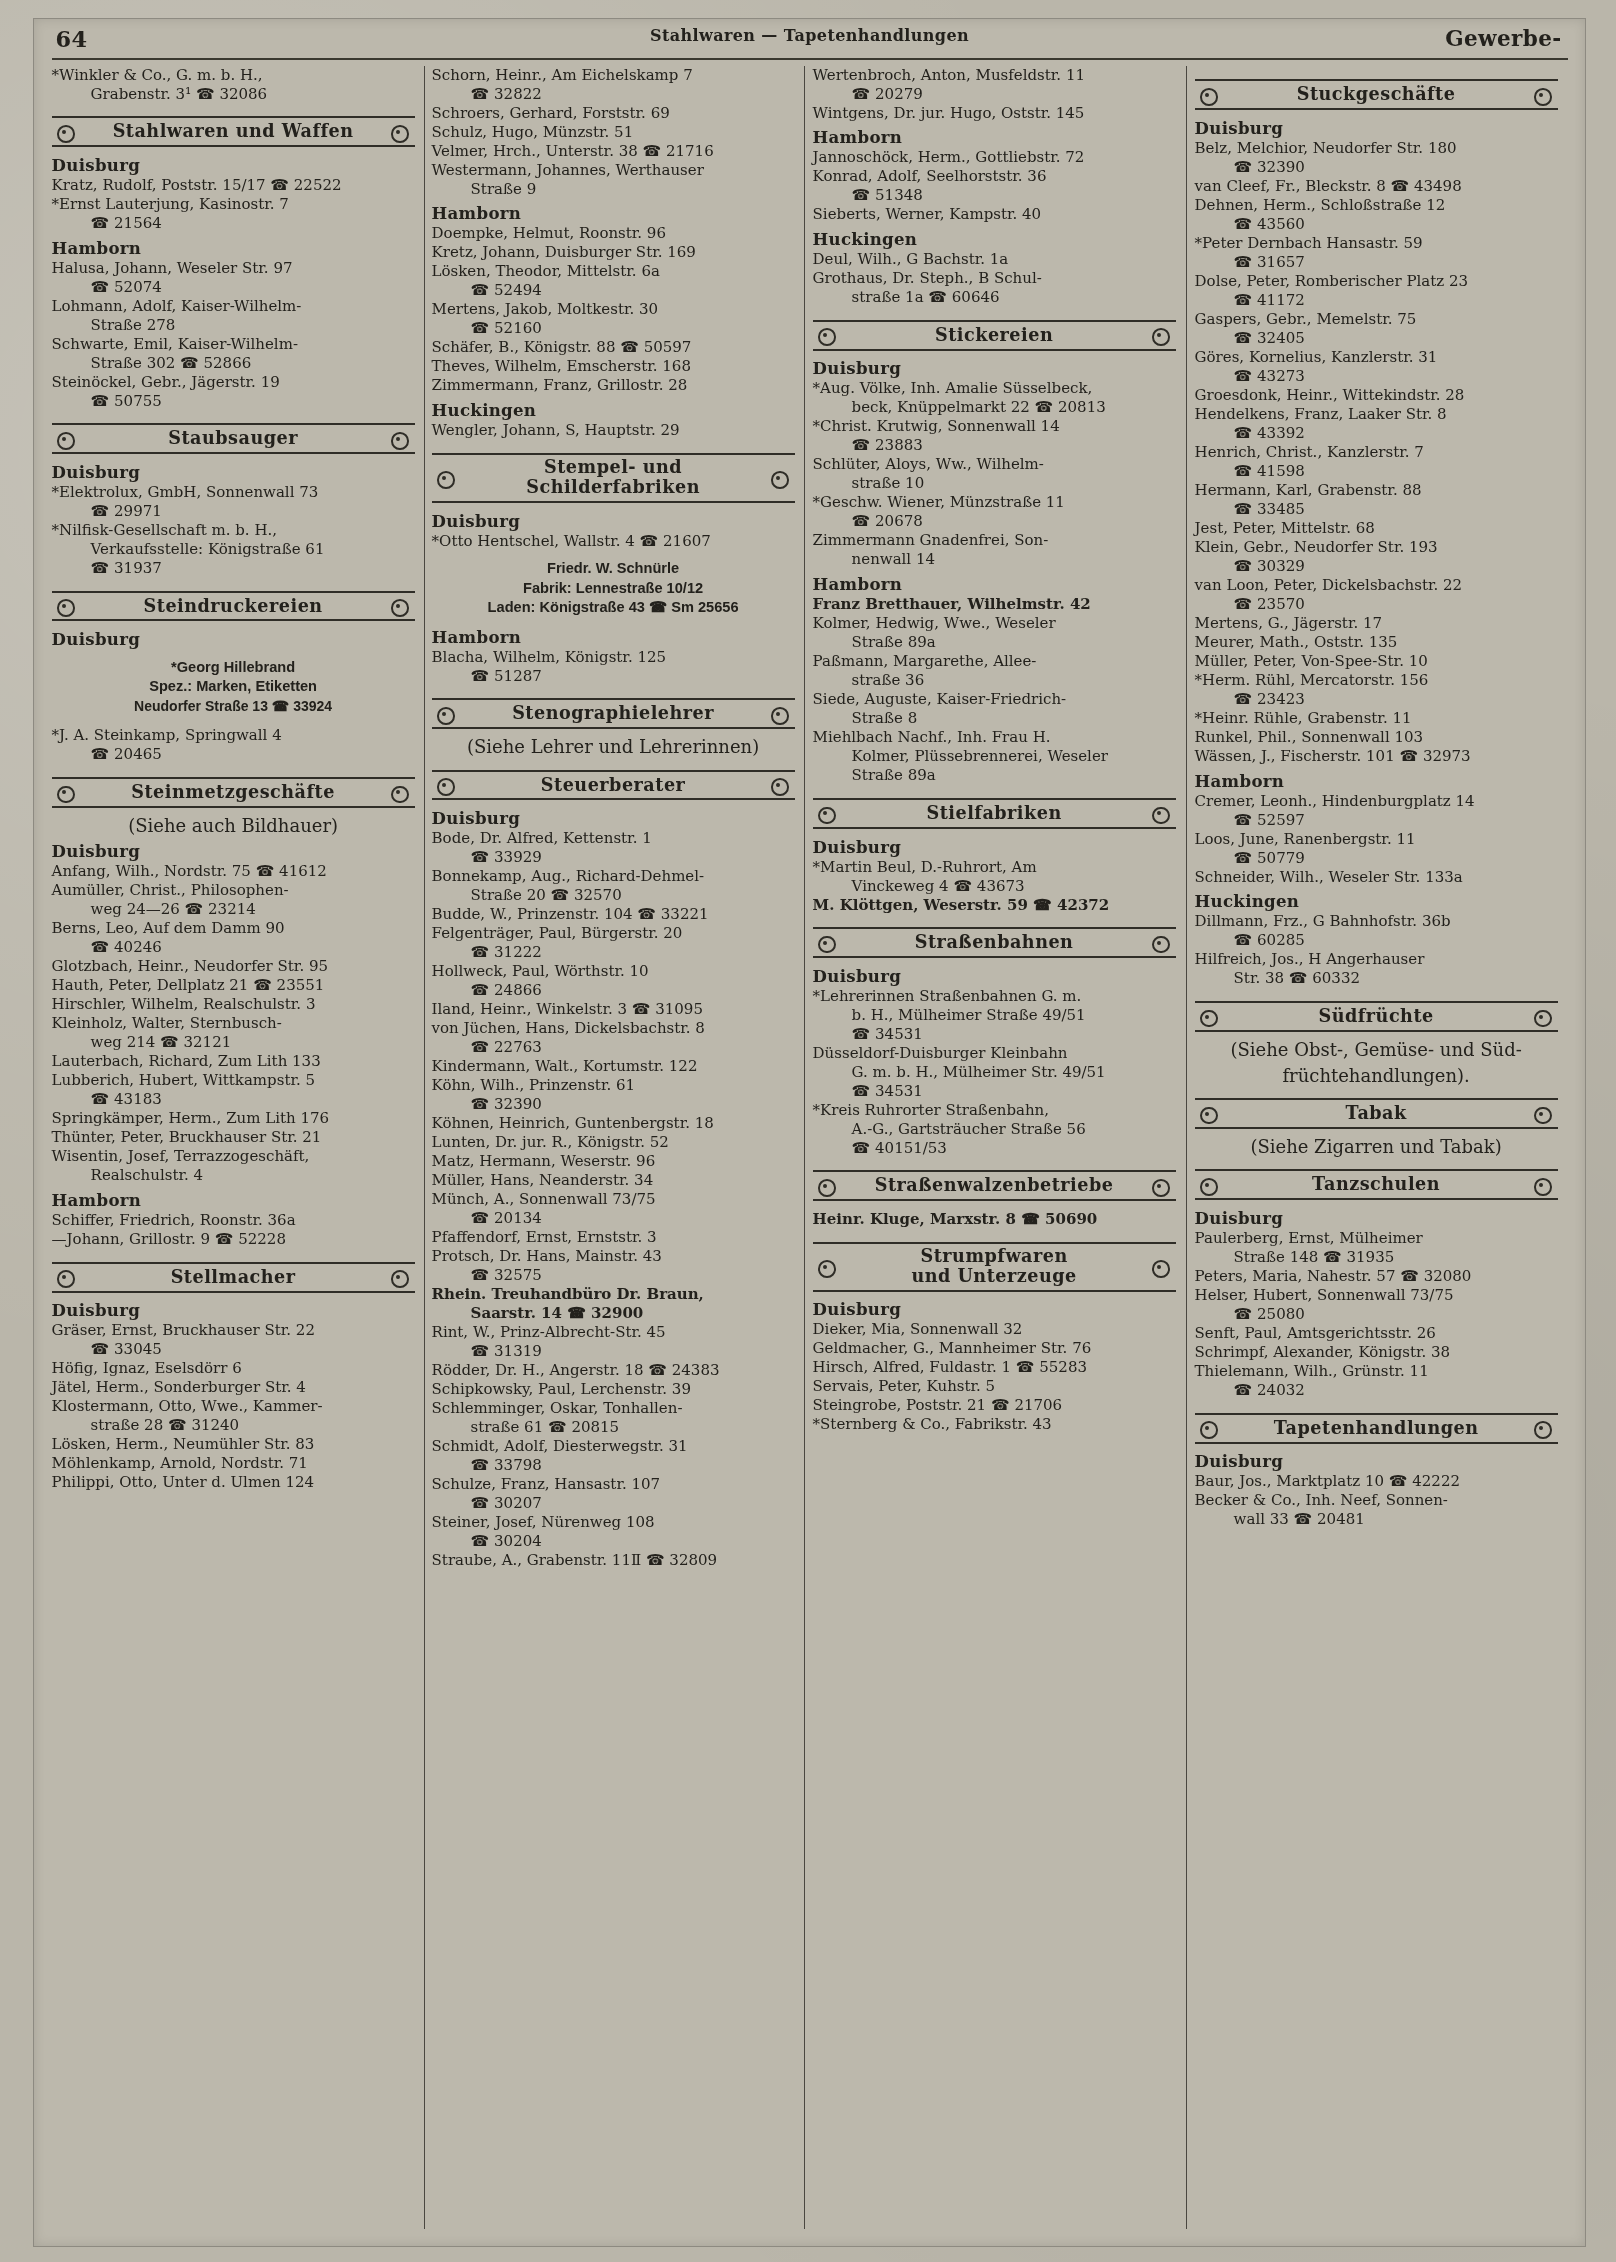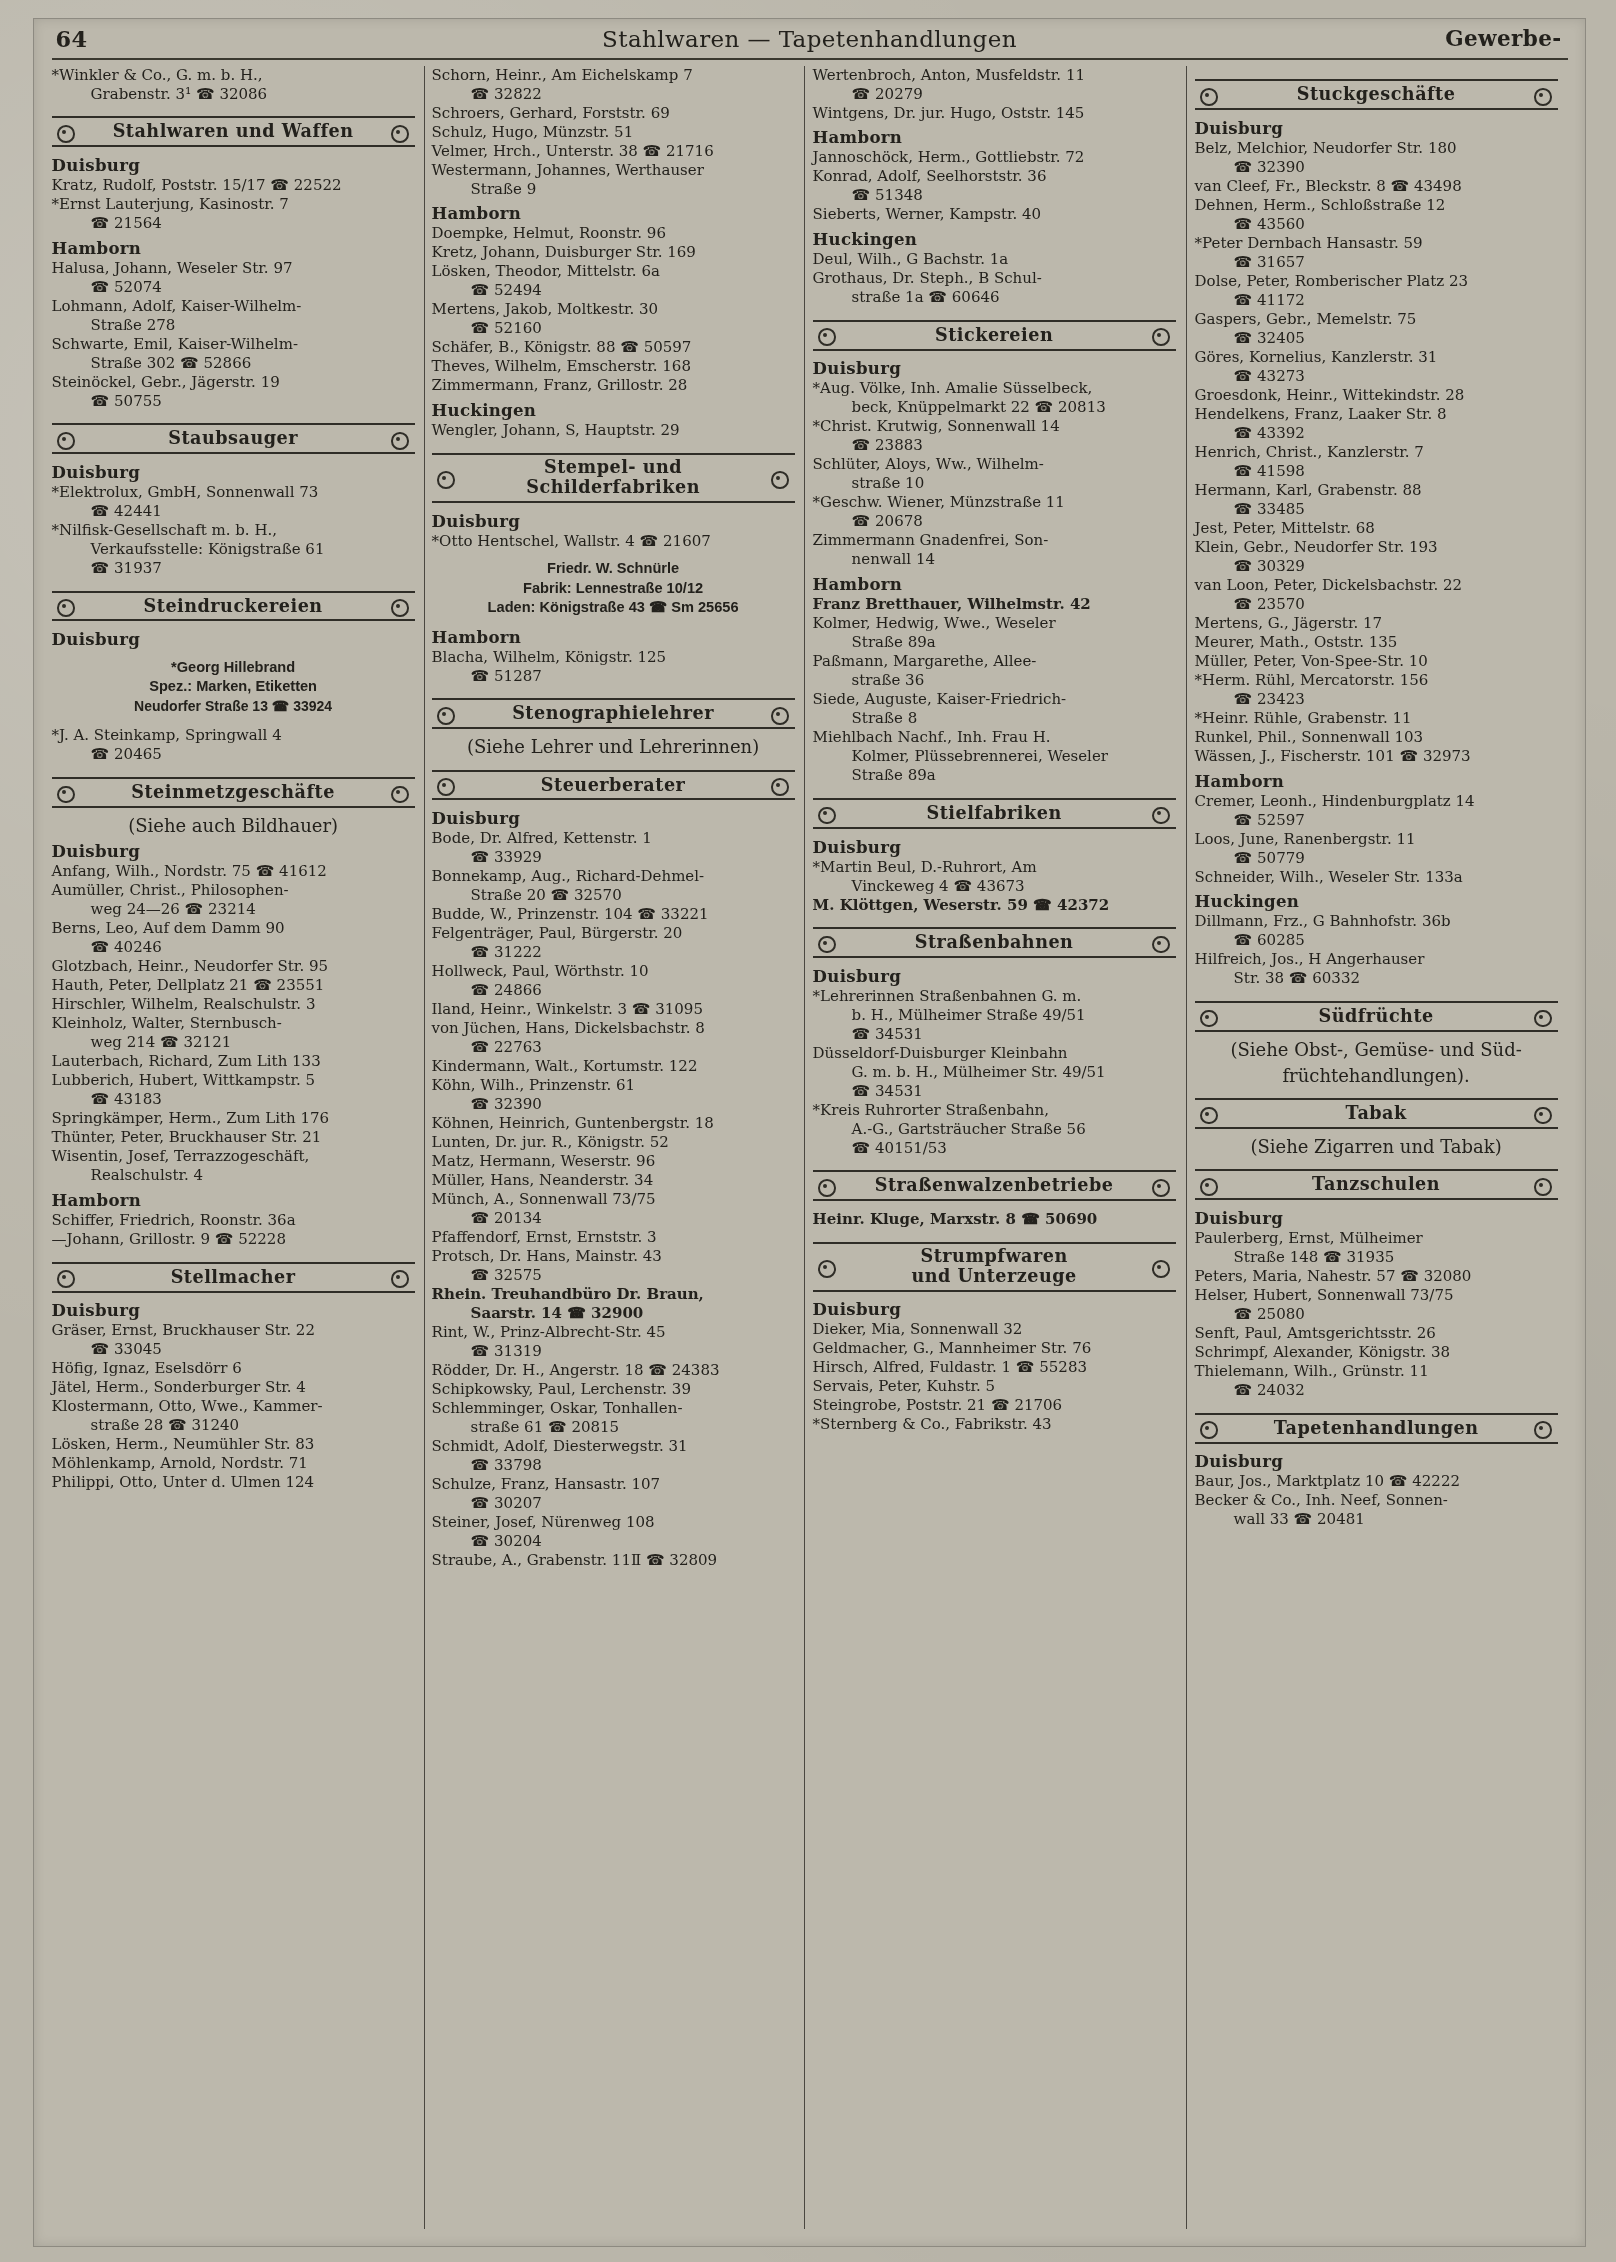--- a/index.html
+++ b/index.html
@@ -22,21 +22,21 @@
     border:1px solid rgba(0,0,0,.25);
     background:#bcb8ac;
     box-shadow:0 0 11.7px rgba(0,0,0,.12) inset;
   }
   
   .hdr{
     position:absolute;left:0;top:5.9px;width:1551px;height:33px;
     font-size:20.5px;letter-spacing:0.4px;
   }
   .hdr .pg{position:absolute;left:21.5px;top:2px;font-weight:bold;font-size:22.4px;}
-  .hdr .mid{position:absolute;left:0;top:2px;width:1551px;text-align:center;font-weight:normal;font-size:23px;}
+  .hdr .mid{position:absolute;left:0;top:2px;width:1551px;text-align:center;font-weight:bold;font-size:16px;}
   .hdr .rt{position:absolute;right:23.4px;top:2px;font-weight:bold;font-size:21.5px;}
   .rule{position:absolute;left:17.6px;top:39px;width:1516px;height:2px;background:#3a382f;}
 
   
   .cols{position:absolute;left:17.6px;top:47px;width:1516px;height:2165px;}
   .col{
     position:absolute;top:0;width:363px;height:2165px;
     font-size:15px;line-height:18px;
   }
   .c1{left:0;}
@@ -108,21 +108,21 @@
           <div class="e ind">☎ 52074</div>
           <div class="e">Lohmann, Adolf, Kaiser-Wilhelm-</div>
           <div class="e ind">Straße 278</div>
           <div class="e">Schwarte, Emil, Kaiser-Wilhelm-</div>
           <div class="e ind">Straße 302 ☎ 52866</div>
           <div class="e">Steinöckel, Gebr., Jägerstr. 19</div>
           <div class="e ind">☎ 50755</div>
           <div class="sec"><span class="dot dl"></span><span>Staubsauger</span><span class="dot dr"></span></div>
           <div class="city">Duisburg</div>
           <div class="e">*Elektrolux, GmbH, Sonnenwall 73</div>
-          <div class="e ind">☎ 42441</div>
+          <div class="e ind">☎ 29971</div>
           <div class="e">*Nilfisk-Gesellschaft m. b. H.,</div>
           <div class="e ind">Verkaufsstelle: Königstraße 61</div>
           <div class="e ind">☎ 31937</div>
           <div class="sec"><span class="dot dl"></span><span>Steindruckereien</span><span class="dot dr"></span></div>
           <div class="city">Duisburg</div>
           <div class="ad">
             <div>*Georg Hillebrand</div>
             <div>Spez.: Marken, Etiketten</div>
             <div class="small">Neudorfer Straße 13 ☎ 33924</div>
           </div>

